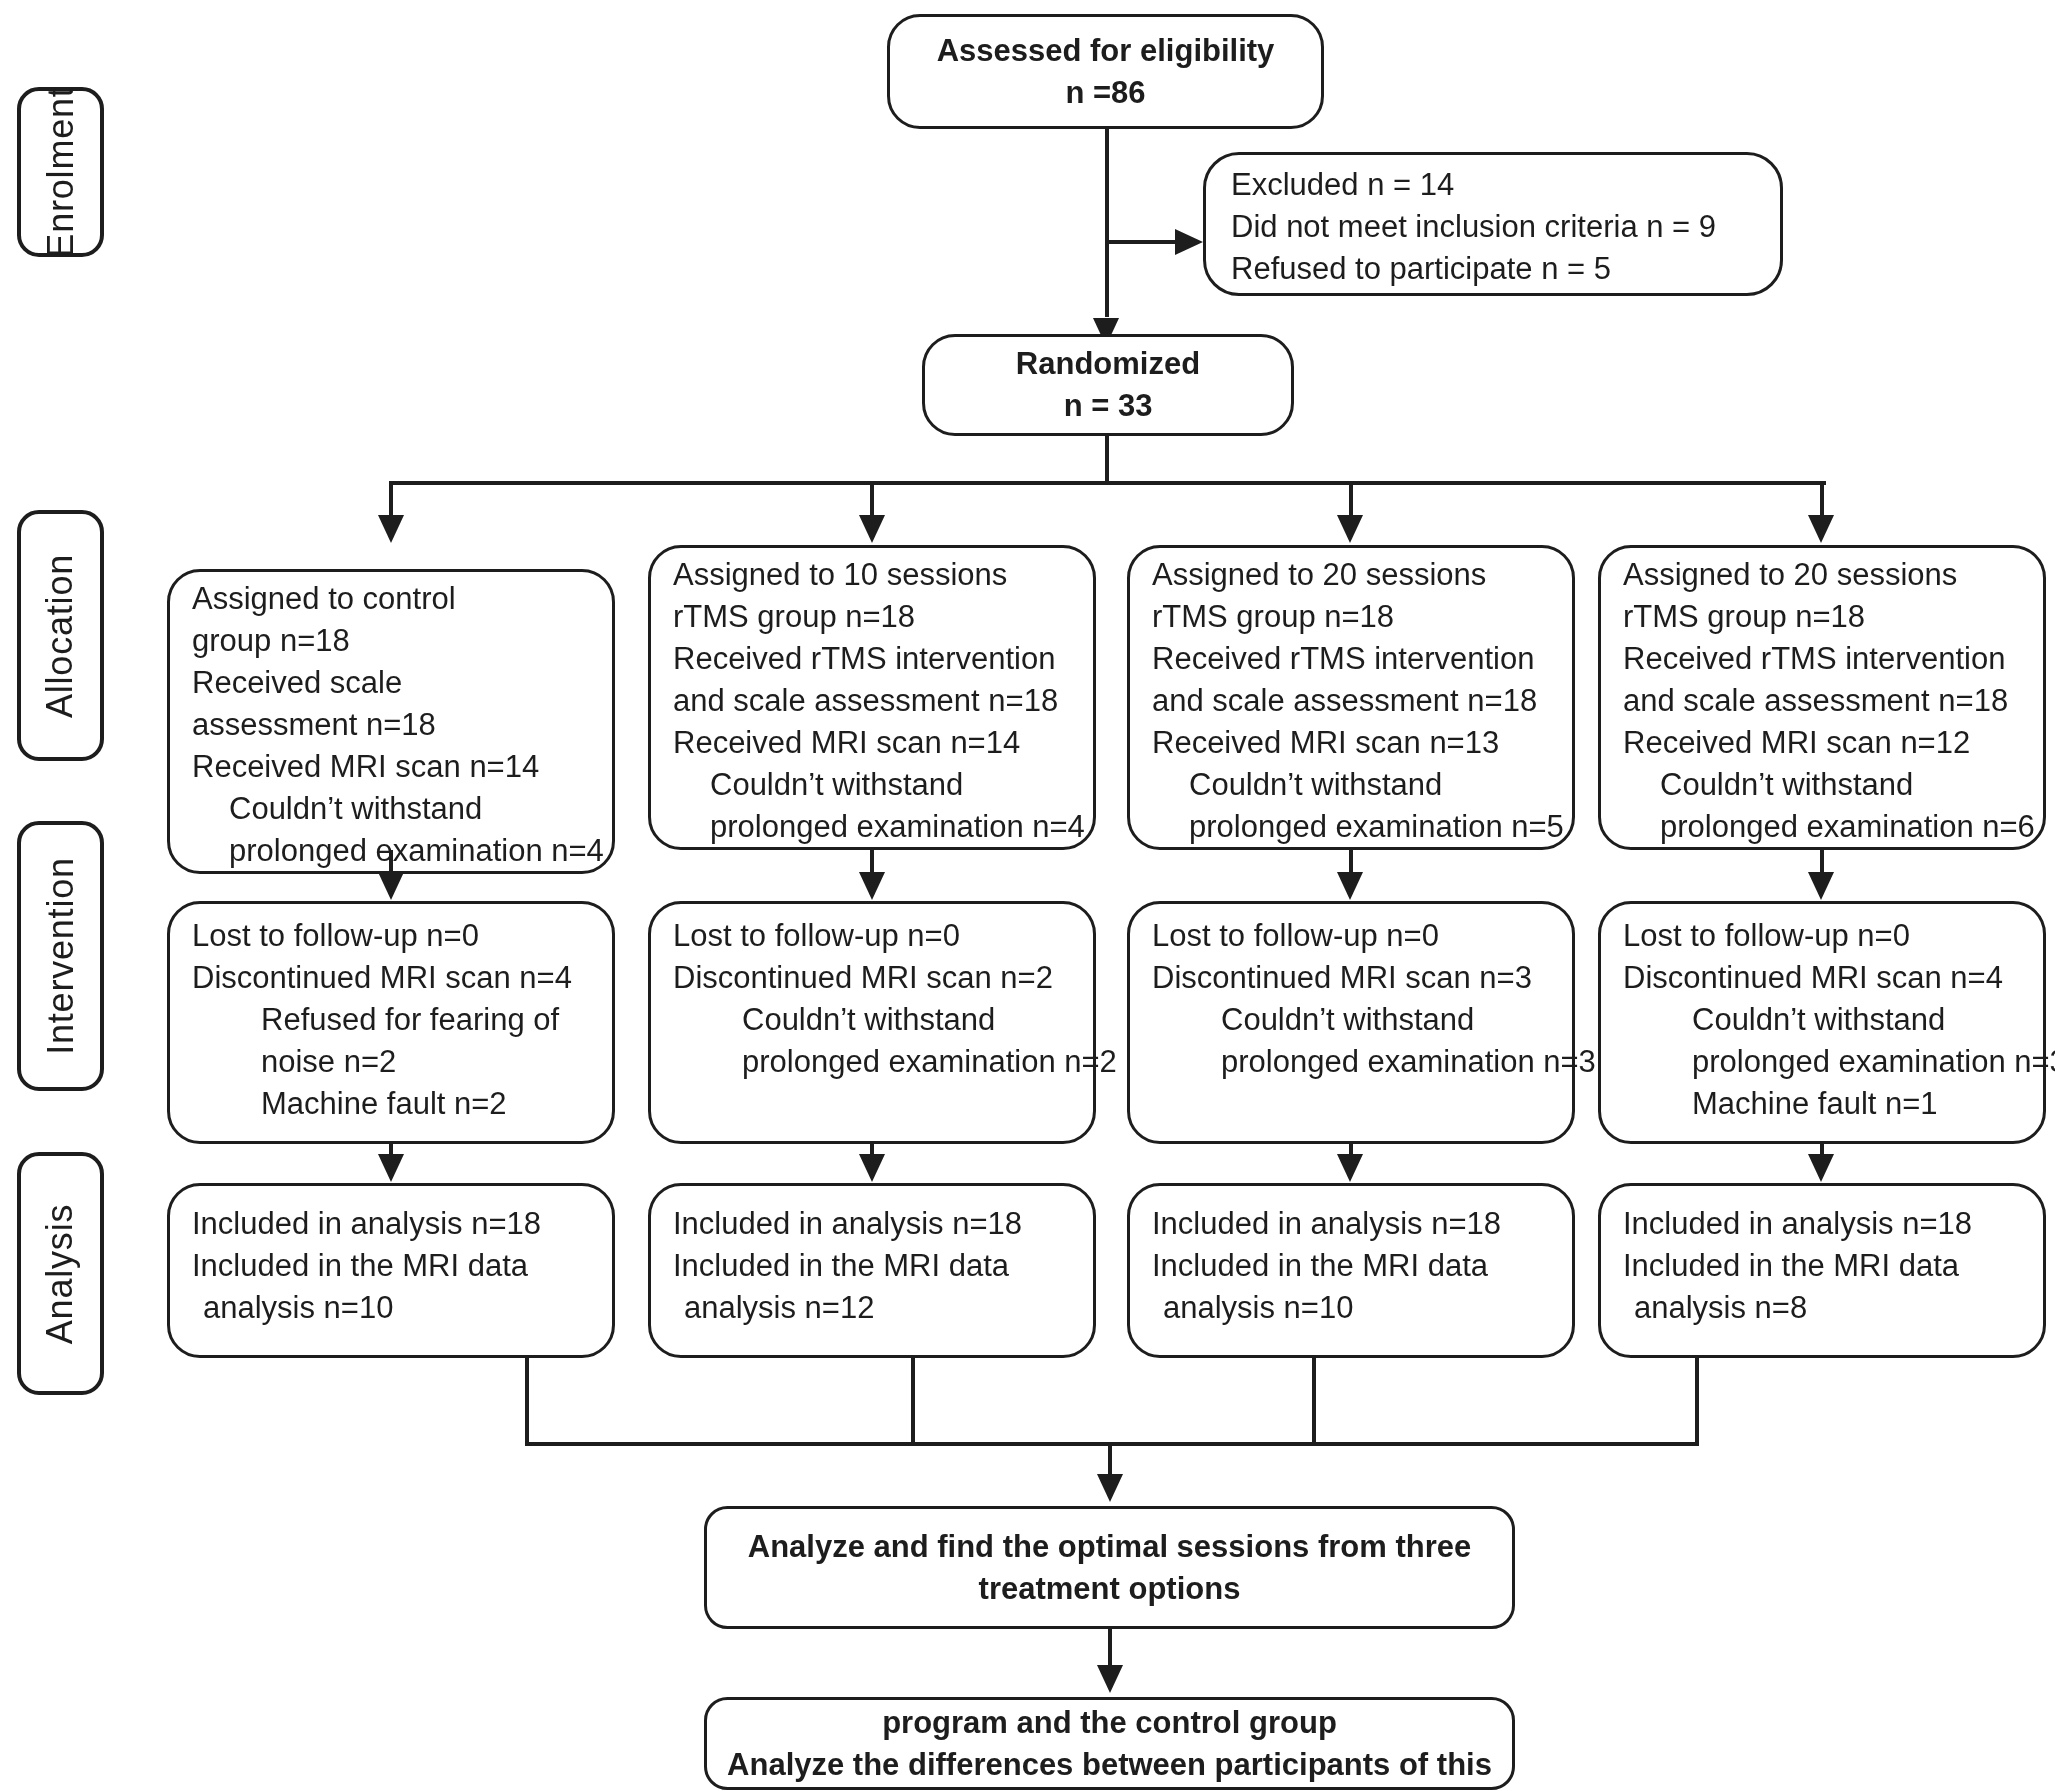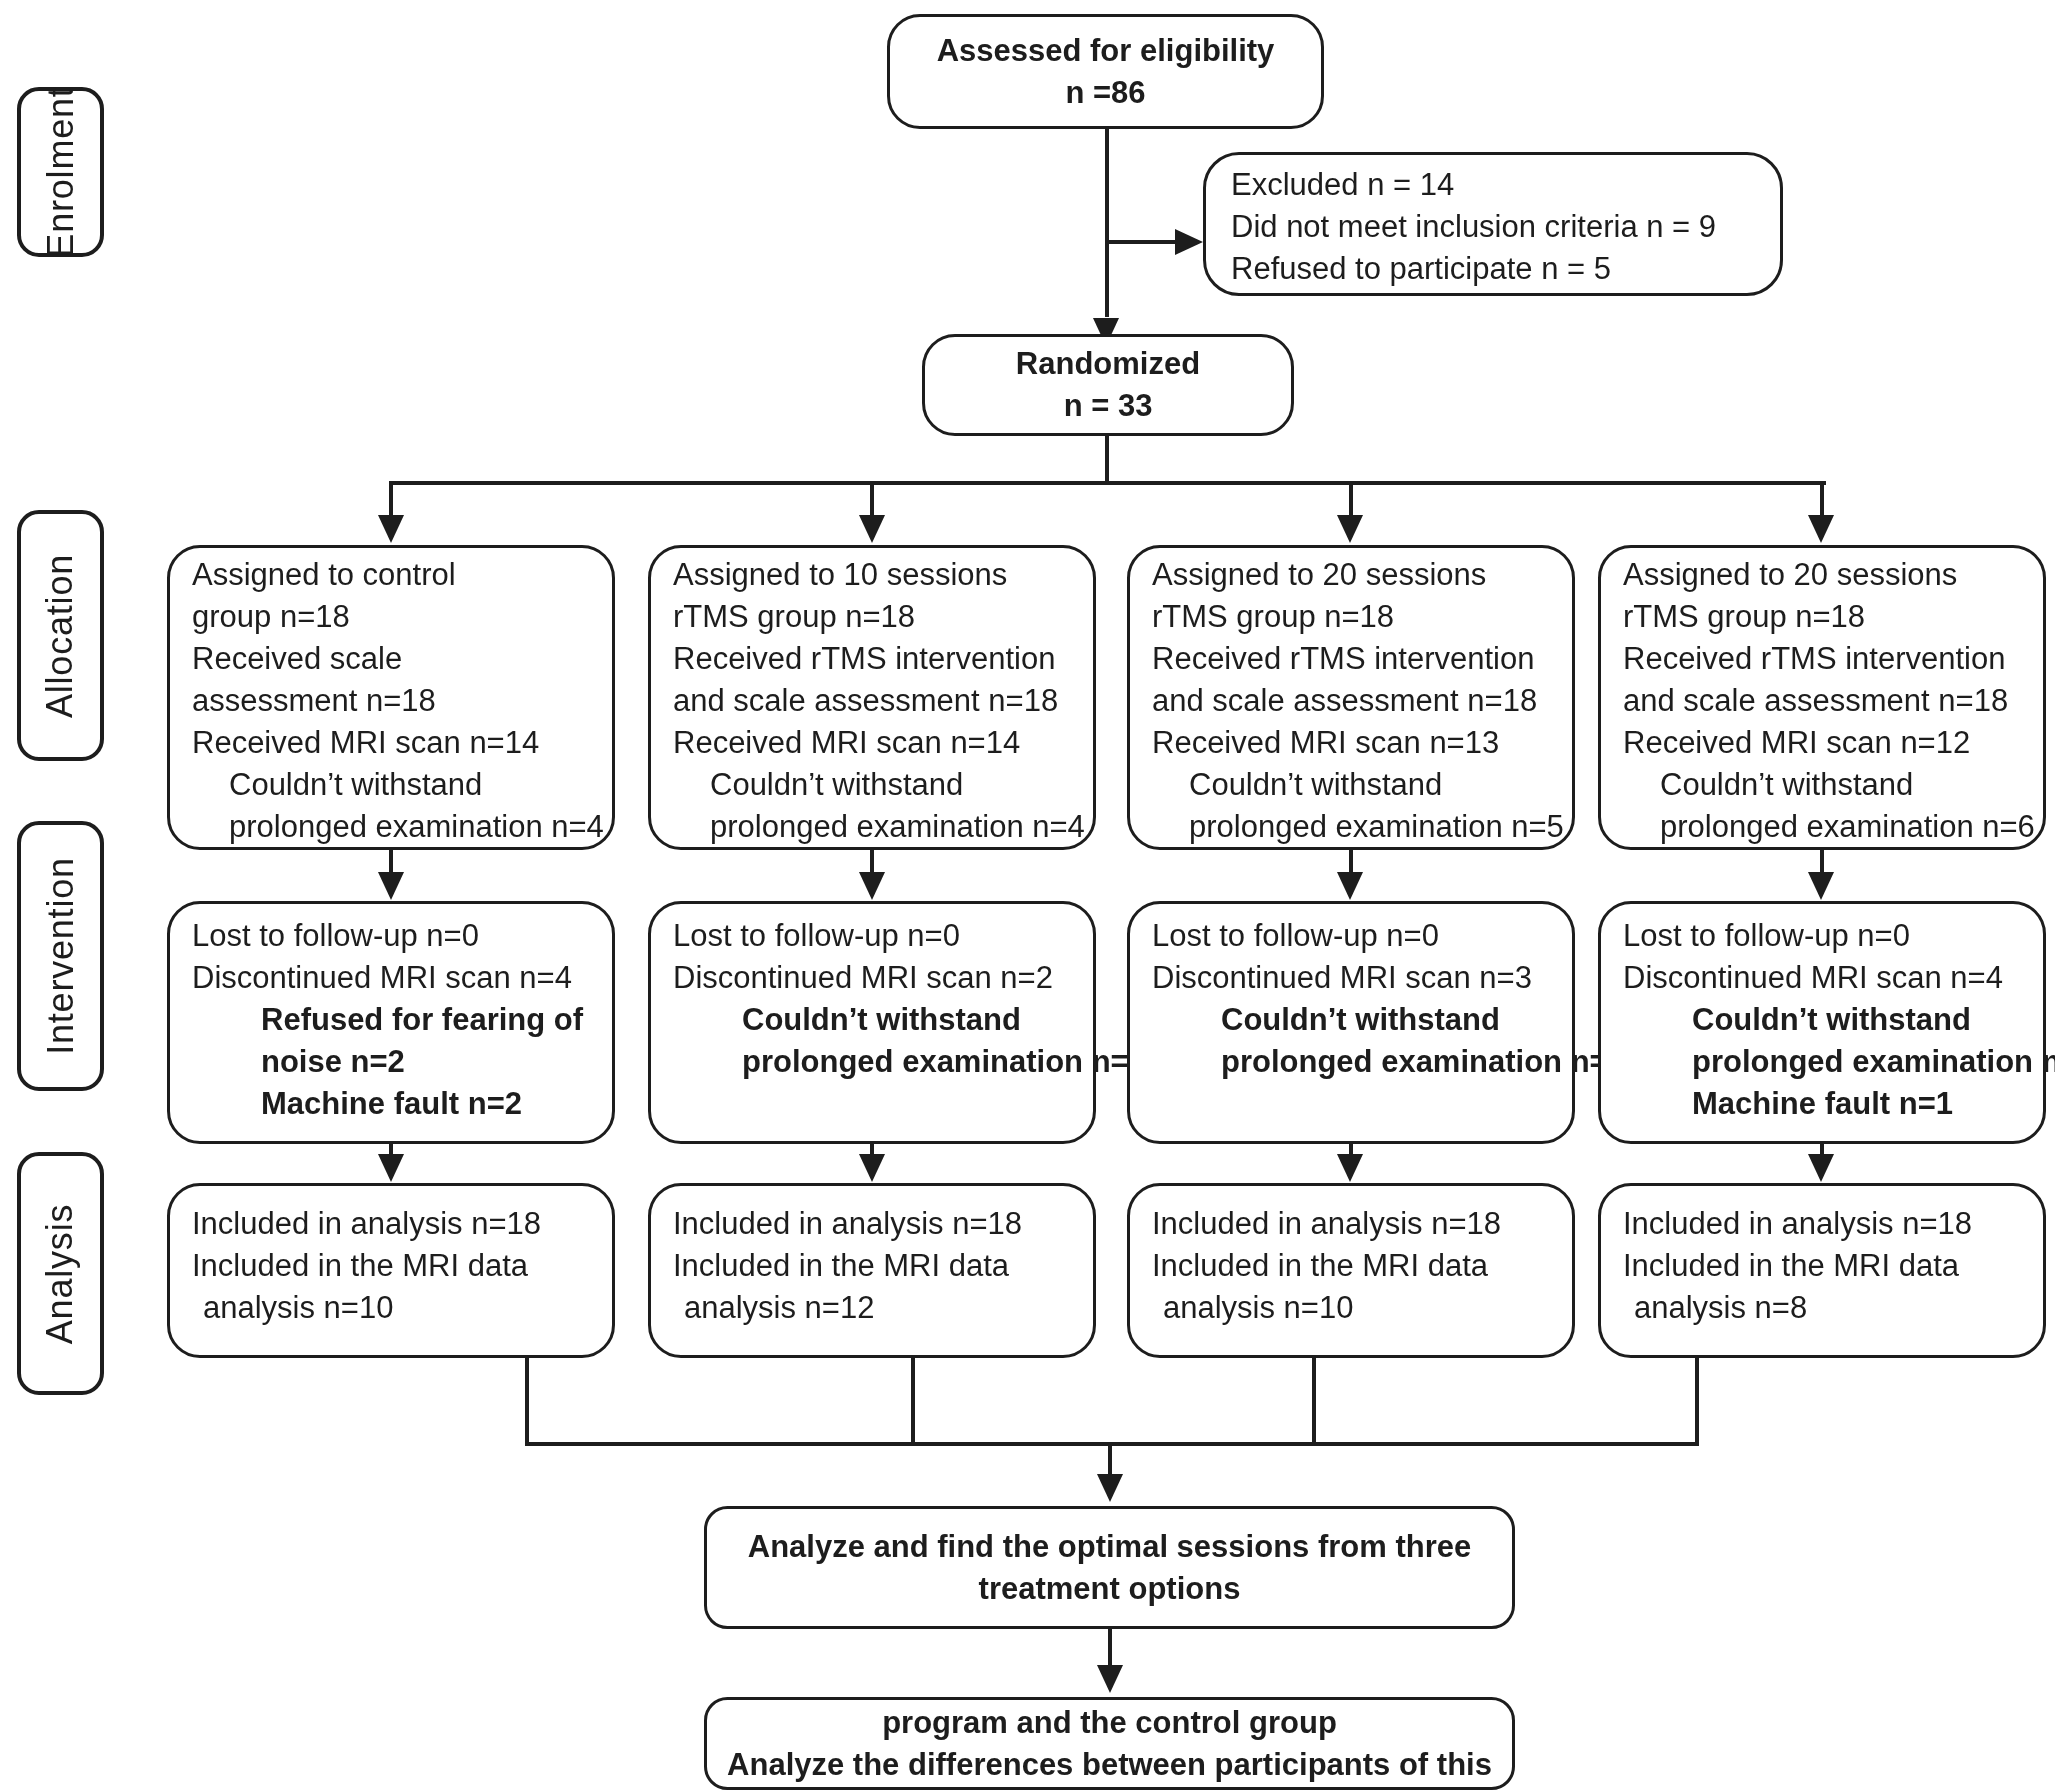--- a/index.html
+++ b/index.html
@@ -55,21 +55,21 @@
     border-top:28px solid #1d1d1d;
   }
   .arr-r{
     position:absolute;width:0;height:0;
     border-top:13.2px solid transparent;
     border-bottom:13.2px solid transparent;
     border-left:28px solid #1d1d1d;
   }
   .pad-list{padding:6.2px 4.7px 0 22px;}
   .ind-a{padding-left:37px;}
-  .ind-b{padding-left:69px;font-weight:bold;}
+  .ind-b{padding-left:69px;}
   .ind-c{padding-left:11px;}
   .ln{white-space:nowrap;}
 </style>
 </head>
 <body>
 
 <div id="canvas">
 
   <div class="stage" style="top:87px;height:170px;">
     <span>Enrolment</span>
@@ -111,21 +111,21 @@
 
   <div class="vl" style="left:389px;top:481px;height:36px;"></div>
   <div class="arr-d" style="left:378px;top:515px;"></div>
   <div class="vl" style="left:870px;top:481px;height:36px;"></div>
   <div class="arr-d" style="left:859px;top:515px;"></div>
   <div class="vl" style="left:1349px;top:481px;height:36px;"></div>
   <div class="arr-d" style="left:1337px;top:515px;"></div>
   <div class="vl" style="left:1820px;top:481px;height:36px;"></div>
   <div class="arr-d" style="left:1808px;top:515px;"></div>
 
-  <div class="box pad-list" style="left:167px;top:545px;width:448px;height:305px;">
+  <div class="box pad-list" style="left:167px;top:569px;width:448px;height:305px;">
     <div class="ln">Assigned to control</div>
     <div class="ln">group n=18</div>
     <div class="ln">Received scale</div>
     <div class="ln">assessment n=18</div>
     <div class="ln">Received MRI scan n=14</div>
     <div class="ln ind-a">Couldn’t withstand</div>
     <div class="ln ind-a">prolonged examination n=4</div>
   </div>
   <div class="box pad-list" style="left:648px;top:545px;width:448px;height:305px;">
     <div class="ln">Assigned to 10 sessions</div>

